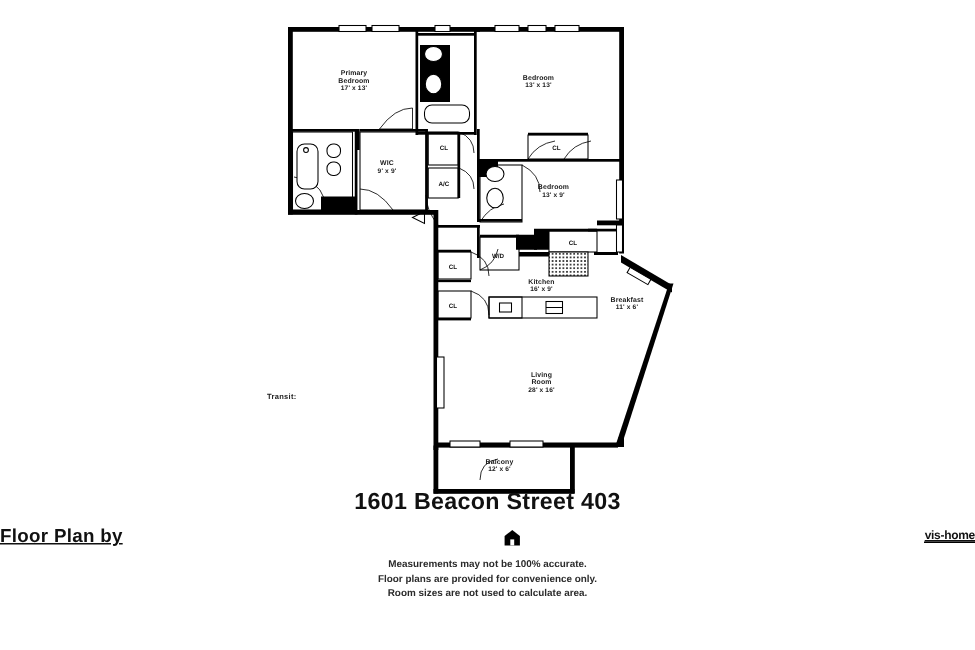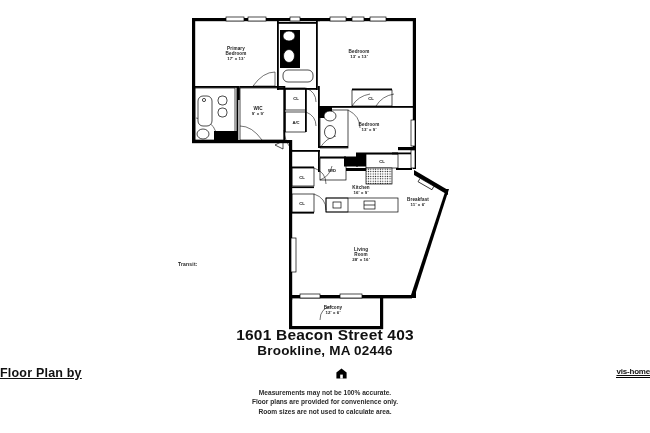--- a/index.html
+++ b/index.html
@@ -219,21 +219,20 @@
     <text class="cl-label" x="332" y="172">W/D</text>
     <text class="cl-label" x="382" y="163">CL</text>
   </g>
 
   <text class="transit-label" x="178" y="266">Transit:</text>
 </svg>
 </div>
 
 <div id="caption">
   <div id="addr1">1601 Beacon Street 403</div>
-  <div id="addr2">Brookline, MA 02446</div>
   <div id="byline">
     <span>Floor Plan by</span>
     <span id="brand-mark">
       <svg width="11" height="11" viewBox="0 0 11 11">
         <polygon points="5.5,0.4 10.6,4.4 10.6,10.6 0.4,10.6 0.4,4.4" fill="#000"></polygon>
         <rect x="4.2" y="6.6" width="2.6" height="4" fill="#fff"></rect>
       </svg>
     </span>
     <span id="brand-name">vis-home</span>
   </div>

